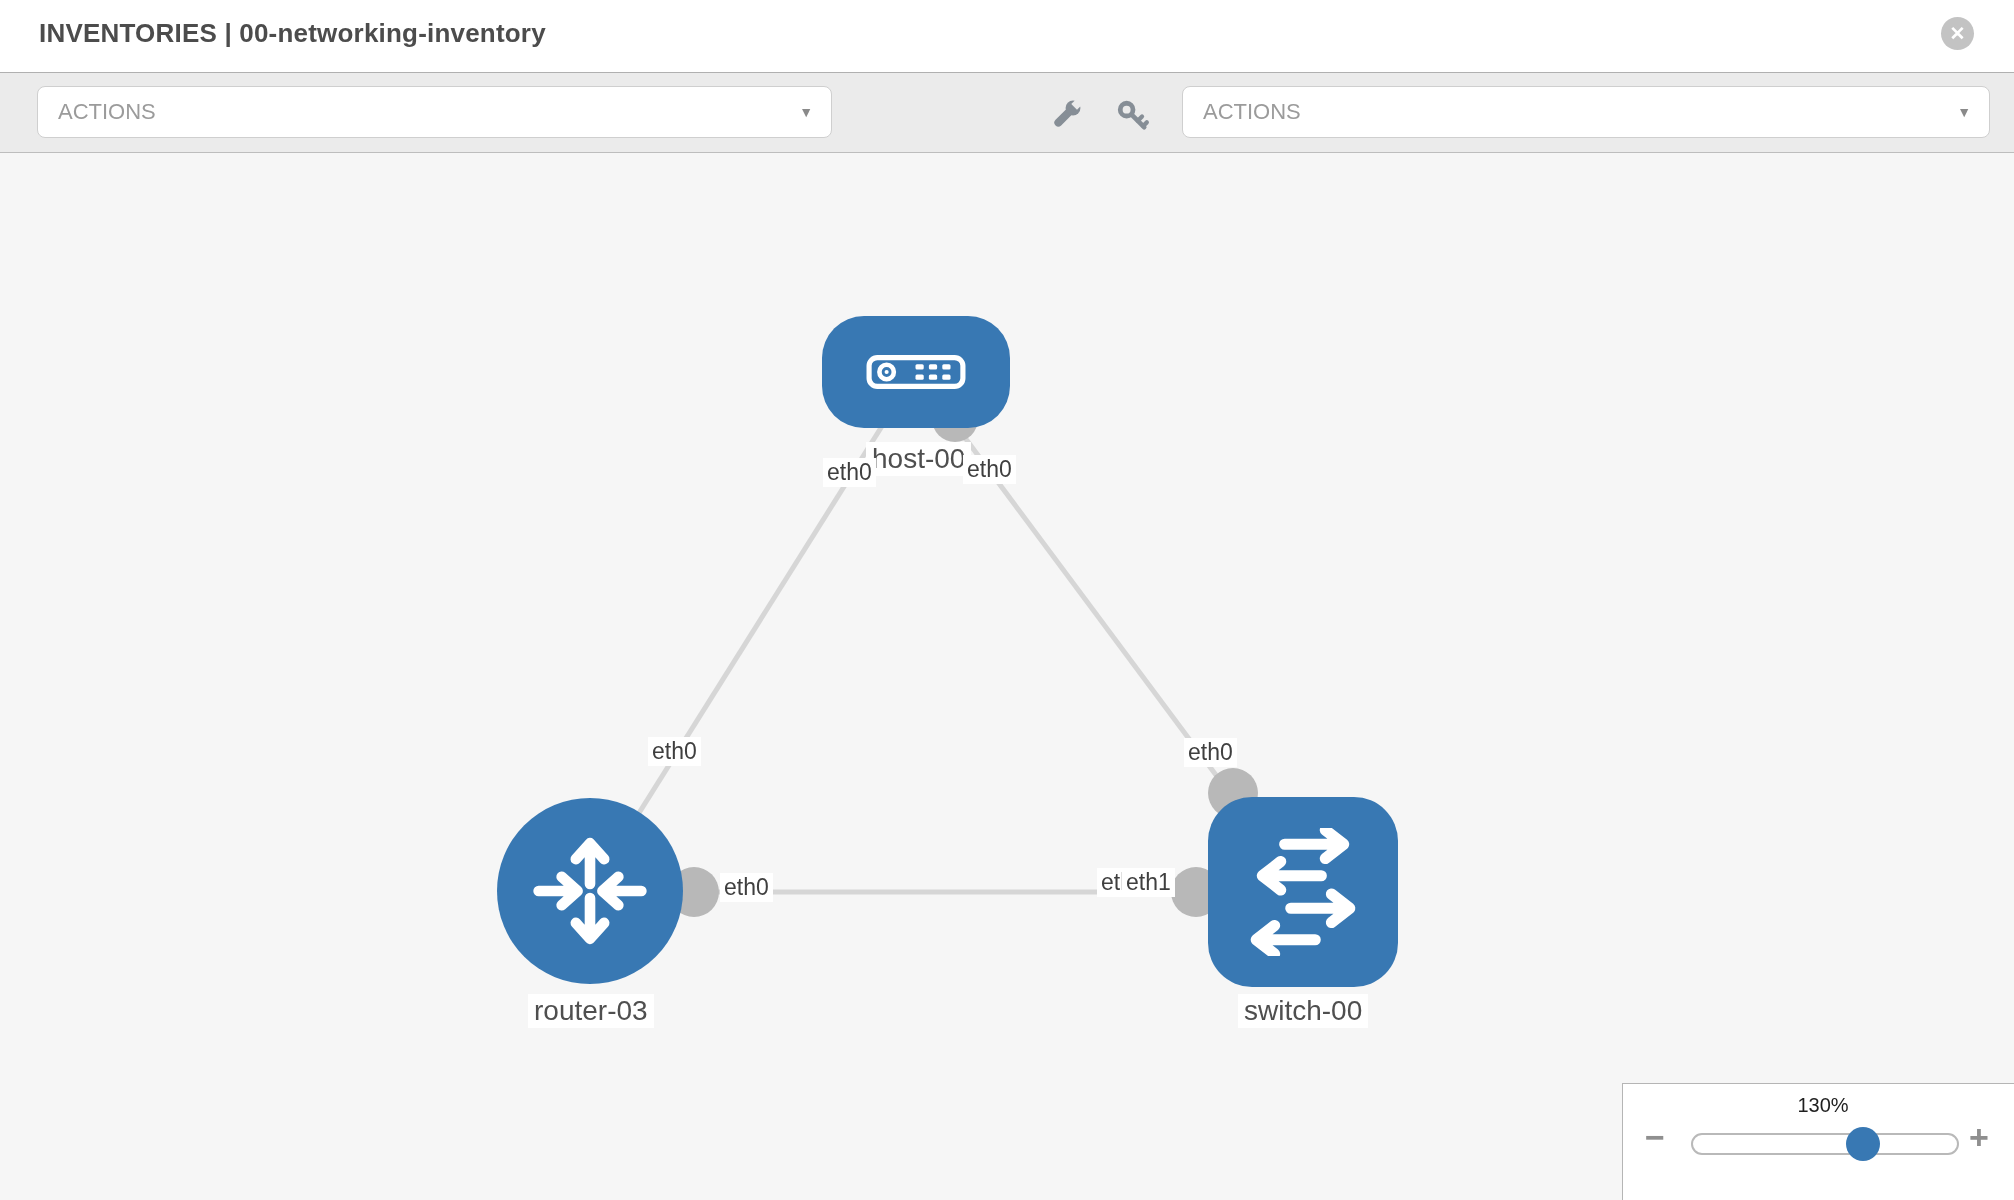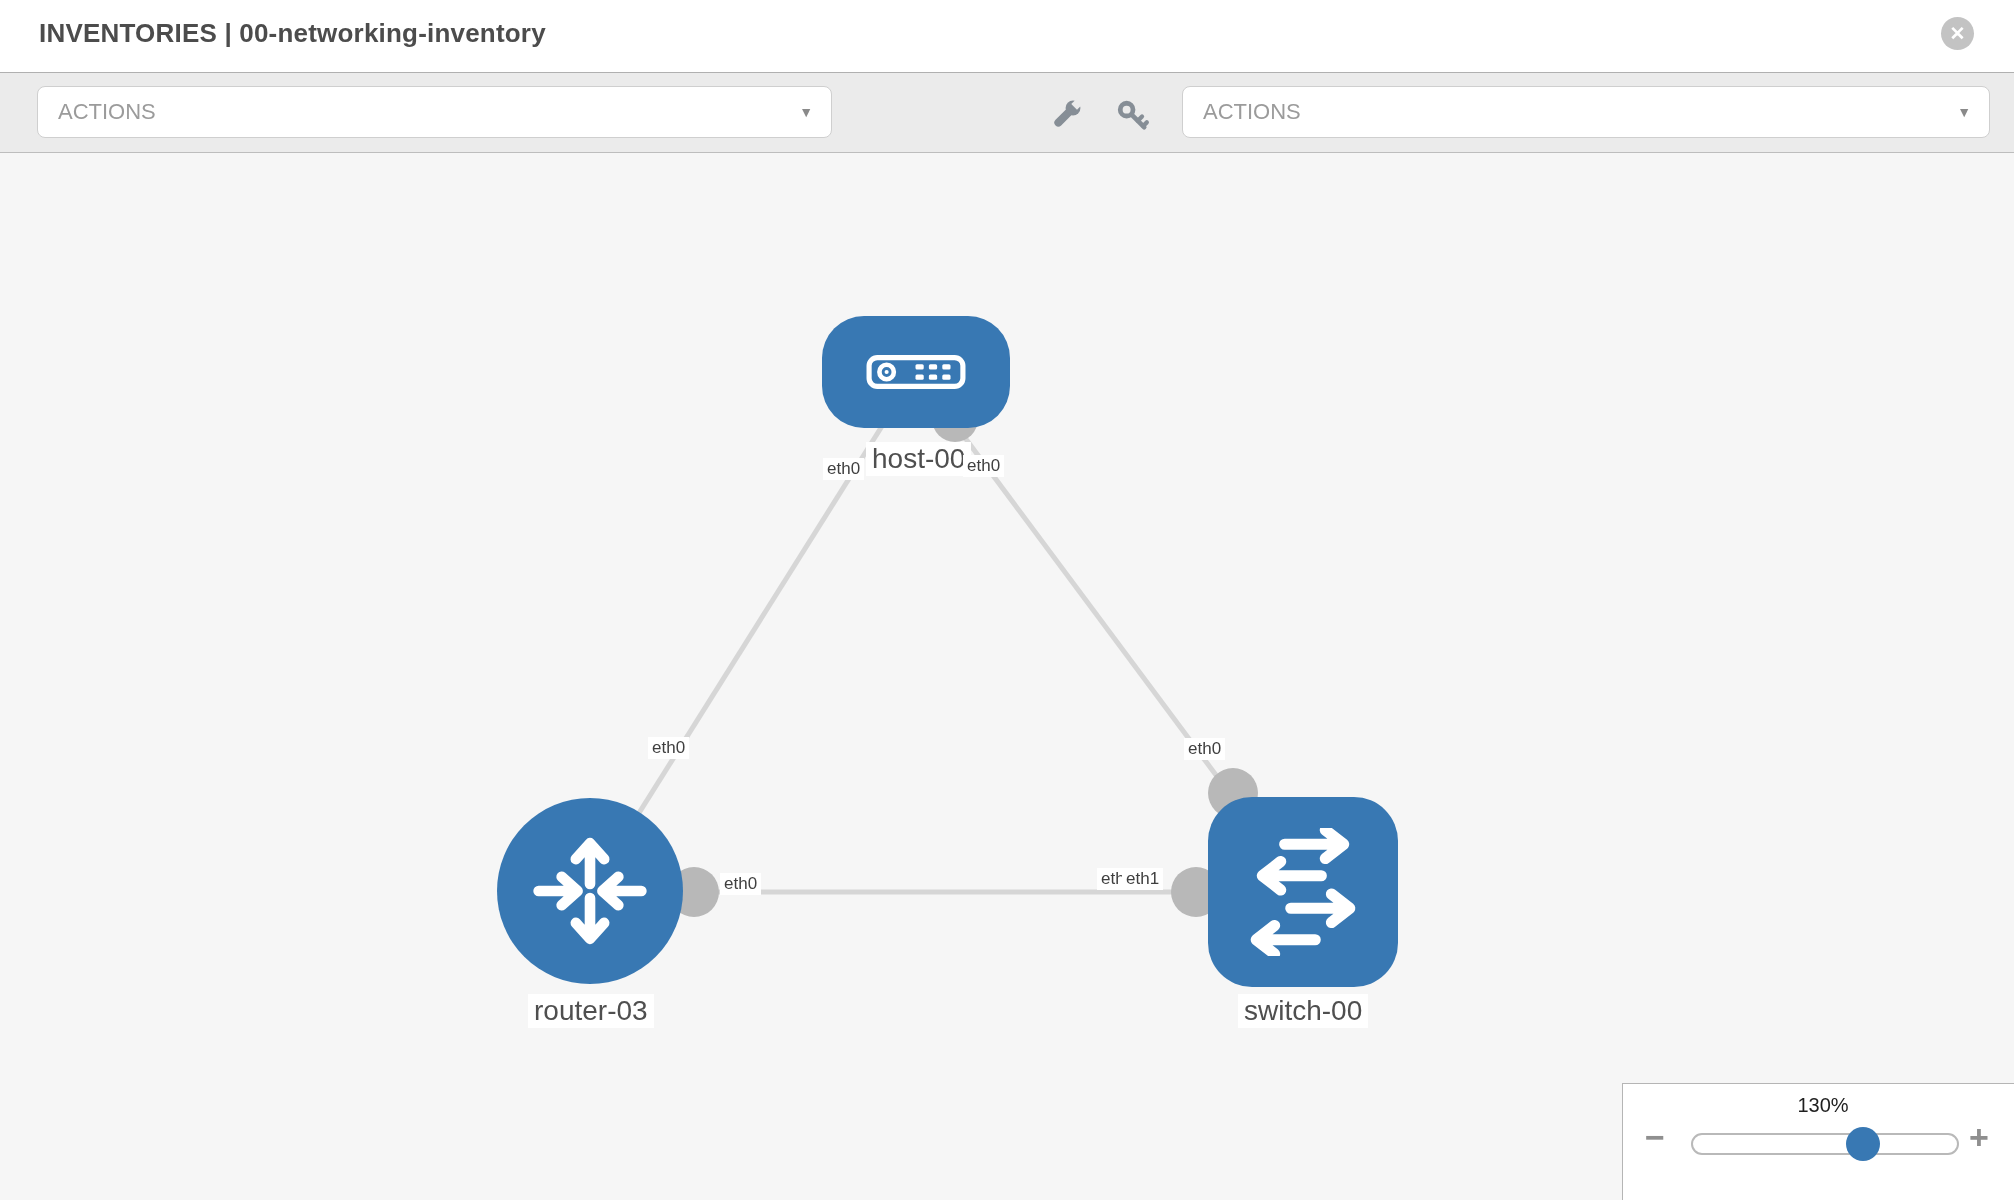--- a/index.html
+++ b/index.html
@@ -33,21 +33,21 @@
   .node { position:absolute; background:#3878b3; display:flex; align-items:center; justify-content:center; cursor:pointer; }
   .node-host   { left:822px; top:163px; width:188px; height:112px; border-radius:42px; }
   .node-router { left:497px; top:645px; width:186px; height:186px; border-radius:50%; }
   .node-switch { left:1208px; top:644px; width:190px; height:190px; border-radius:44px; }
 
   .node-label { position:absolute; background:#ffffff; color:#4f4f4f; font-size:28px; padding:1px 6px; white-space:nowrap; }
   .lbl-host   { left:866px; top:289px; }
   .lbl-router { left:528px; top:841px; }
   .lbl-switch { left:1238px; top:841px; }
 
-  .if-label { position:absolute; background:#ffffff; color:#3f3f3f; font-size:17px; padding:1px 4px; white-space:nowrap; }
+  .if-label { position:absolute; background:#ffffff; color:#3f3f3f; font-size:23px; padding:1px 4px; white-space:nowrap; }
   .if-a { left:823px;  top:305px; }
   .if-b { left:963px;  top:302px; }
   .if-c { left:648px;  top:584px; }
   .if-d { left:1184px; top:585px; }
   .if-e { left:720px;  top:720px; }
   .if-f { left:1097px; top:715px; }
   .if-g { left:1122px; top:715px; }
 
   
   .zoom-panel { position:absolute; left:1622px; top:930px; width:400px; height:280px;

